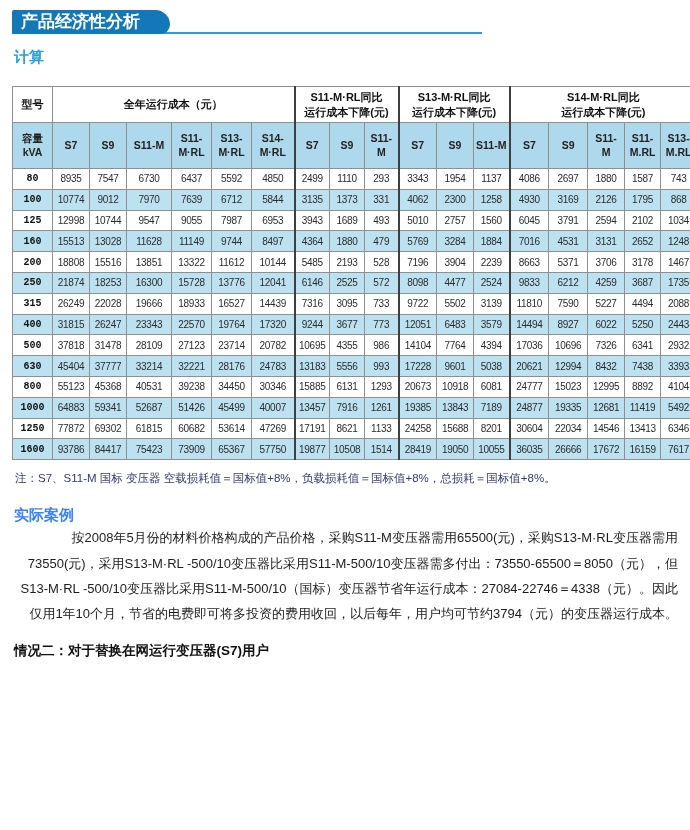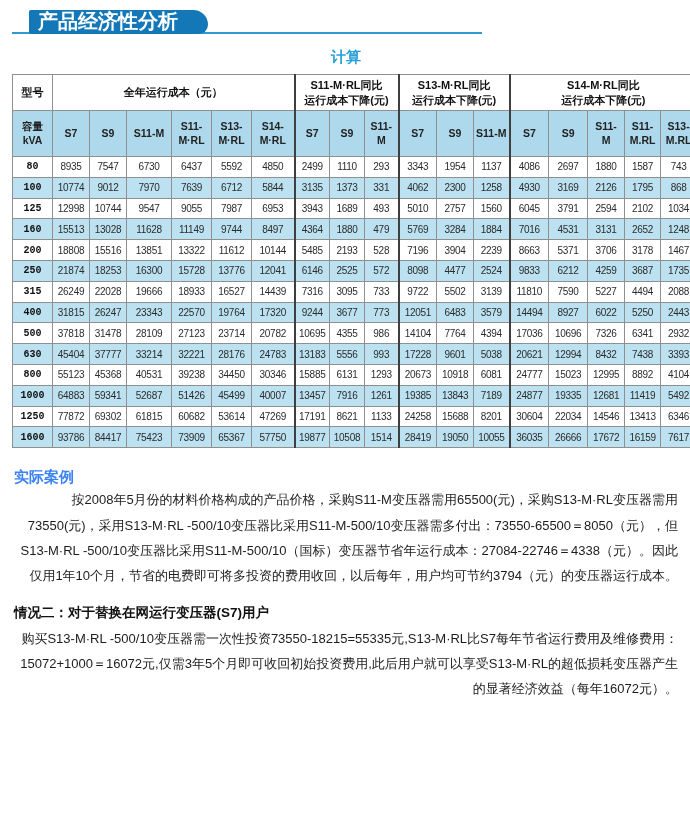--- a/index.html
+++ b/index.html
@@ -6,25 +6,25 @@
   html,body { background:#f4f4f4; }
   body { font-family:"Liberation Sans","DejaVu Sans",sans-serif; }
   .page {
     width:690px; height:830px; background:#ffffff; margin:0 auto;
     padding:8px 12px 0 12px; overflow:hidden; position:relative;
   }
   
   .tab-wrap { position:relative; height:26px; margin-top:2px; }
   .tab-line { position:absolute; left:0; top:22px; width:470px; height:2px; background:#2e9ad1; }
   .section-tab {
-    position:absolute; left:17px; top:0; display:inline-block;
-    background:#1478b8; color:#ffffff; font-weight:bold; font-size:20px;
+    position:absolute; left:0; top:0; display:inline-block;
+    background:#1478b8; color:#ffffff; font-weight:bold; font-size:17px;
     padding:3px 30px 4px 9px; border-radius:2px 16px 10px 2px; line-height:17px;
   }
-  .calc-head { color:#27a0da; font-weight:bold; font-size:15px; margin:12px 0 7px 2px;text-align:center; }
+  .calc-head { color:#27a0da; font-weight:bold; font-size:15px; margin:12px 0 19px 2px; }
 
   
   table.cost { width:666px; border-collapse:collapse; table-layout:fixed; }
   table.cost th, table.cost td {
     border:1px solid #8f8f8f; text-align:center; vertical-align:middle;
     overflow:hidden; padding:0;
   }
   table.cost { border:1px solid #6b6b6b; }
   tr.group-row th { background:#ffffff; font-size:11px; font-weight:bold; color:#111;
     height:36px; white-space:pre-line; line-height:1.35; }
@@ -392,21 +392,21 @@
           <td>10055</td>
           <td class="gsep">36035</td>
           <td>26666</td>
           <td>17672</td>
           <td>16159</td>
           <td>7617</td>
         </tr>
       </tbody>
   </table>
 
+  <div class="table-note">注：S7、S11-M 国标 变压器 空载损耗值＝国标值+8%，负载损耗值＝国标值+8%，总损耗＝国标值+8%。</div>
 
   <div class="cases-head">实际案例</div>
 
   <div class="para indent">按2008年5月份的材料价格构成的产品价格，采购S11-M变压器需用65500(元)，采购S13-M·RL变压器需用73550(元)，采用S13-M·RL -500/10变压器比采用S11-M-500/10变压器需多付出：73550-65500＝8050（元），但S13-M·RL -500/10变压器比采用S11-M-500/10（国标）变压器节省年运行成本：27084-22746＝4338（元）。因此仅用1年10个月，节省的电费即可将多投资的费用收回，以后每年，用户均可节约3794（元）的变压器运行成本。</div>
 
   <div class="case-title">情况二：对于替换在网运行变压器(S7)用户</div>
-  <div class="para">购买S13-M·RL -500/10变压器需一次性投资73550-18215=55335元,S13-M·RL比S7每年节省运行费用及维修费用：15072+1000＝16072元,仅需3年5个月即可收回初始投资费用,此后用户就可以享受S13-M·RL的超低损耗变压器产生的显著经济效益（每年16072元）。</div>
 
 </div>
 
 </body></html>

